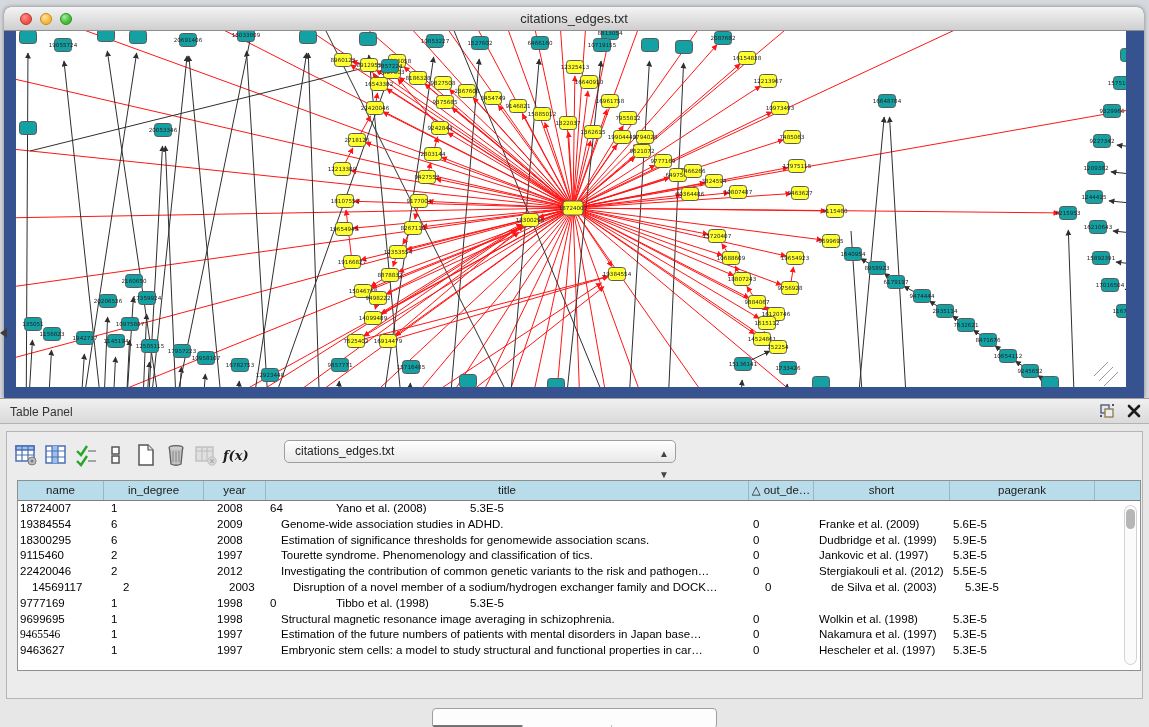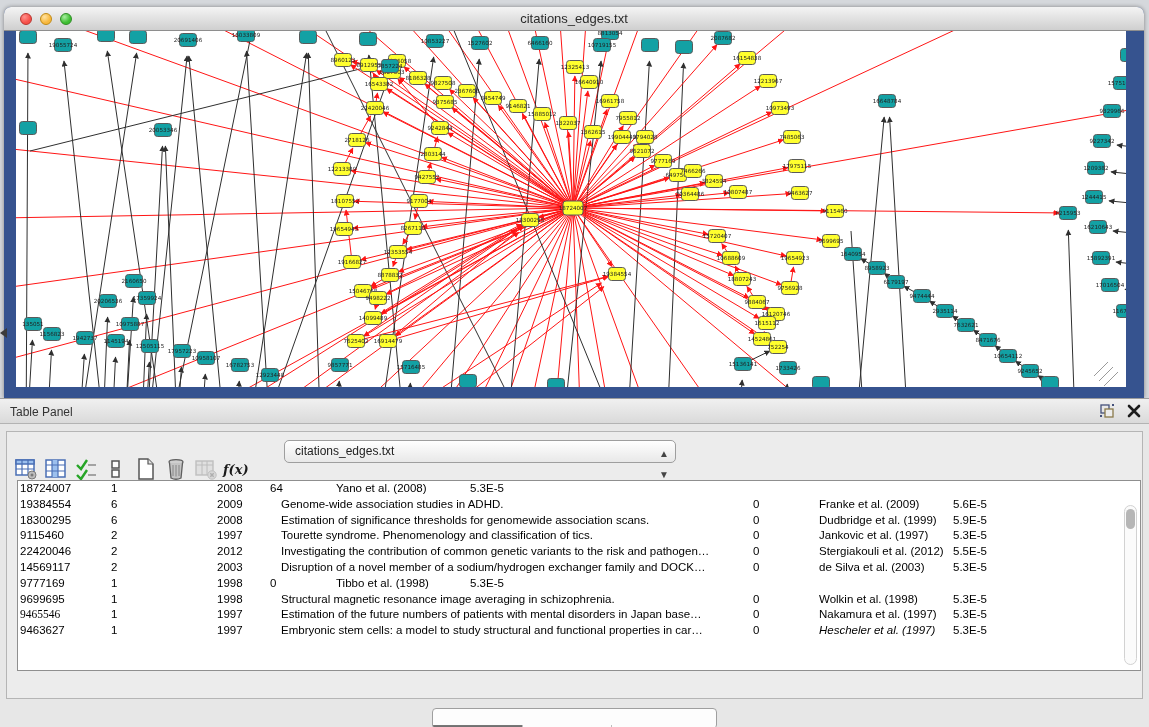--- a/index.html
+++ b/index.html
@@ -31,21 +31,21 @@
 
   
   .table-panel { position:absolute; left:0; top:398px; width:1149px; height:329px; background:#e7e7e7; }
   .panel-header { position:absolute; left:0; top:0; width:100%; height:26px;
     background:linear-gradient(#f0f0f0,#dadada); border-top:1px solid #9d9d9d; border-bottom:1px solid #b3b3b3; }
   .panel-title { position:absolute; left:10px; top:6px; font-size:12px; color:#333; }
   .panel-header-icons { position:absolute; right:8px; top:4px; display:flex; gap:12px; align-items:center; }
   .inner { position:absolute; left:6px; top:33px; width:1137px; height:268px;
     background:#ececec; border:1px solid #b5b5b5; }
 
-  .toolbar { position:absolute; left:4px; top:20px; height:34px; display:flex; align-items:center; }
+  .toolbar { position:absolute; left:4px; top:6px; height:34px; display:flex; align-items:center; }
   .tb-icon { width:30px; height:28px; display:flex; align-items:center; justify-content:center; }
   .dropdown { position:absolute; left:277px; top:8px; width:392px; height:23px;
     background:linear-gradient(#ffffff,#e8e8e8); border:1px solid #9e9e9e; border-radius:5px;
     font-size:12px; color:#222; line-height:21px; padding-left:10px; }
   .dd-arrows { position:absolute; right:7px; top:2px; font-size:10px; color:#444; letter-spacing:-1px; }
 
   .tablebox { position:absolute; left:10px; top:48px; width:1124px; height:191px;
     background:#ffffff; border:1px solid #8f8f8f; overflow:hidden; }
   .thead { display:flex; height:20px; background:#b9dcea; border-bottom:1px solid #7e7e7e; }
   .th { font-size:11.5px; color:#1a1a1a; text-align:center; line-height:19px;
@@ -868,20 +868,29 @@
           <text x="2" y="17" font-family="DejaVu Serif, serif" font-style="italic" font-weight="bold" font-size="13" fill="#1a1a1a">f(x)</text>
         </svg>
       </div>
     </div>
     <div class="dropdown">
       <span>citations_edges.txt</span>
       <span class="dd-arrows">▲<br>▼</span>
     </div>
 
     <div class="tablebox">
+      <div class="thead" id="thead">
+          <div class="th" style="width: 86px;">name</div>
+          <div class="th" style="width: 100px;">in_degree</div>
+          <div class="th" style="width: 62px;">year</div>
+          <div class="th" style="width: 483px;">title</div>
+          <div class="th" style="width: 65px;">△ out_de…</div>
+          <div class="th" style="width: 136px;">short</div>
+          <div class="th" style="width: 145px;">pagerank</div>
+        </div>
       <div id="tbody">
           <div class="tr">
             <div class="td" style="width: 86px; padding-left: 2px;">18724007</div>
             <div class="td" style="width: 100px; padding-left: 7px;">1</div>
             <div class="td" style="width: 62px; padding-left: 13px;">2008</div>
             <div class="td" style="width: 65px; padding-left: 4px;">64</div>
             <div class="td" style="width: 136px; padding-left: 5px;">Yano et al. (2008)</div>
             <div class="td" style="width: 145px; padding-left: 3px;">5.3E-5</div>
           </div>
           <div class="tr">
@@ -914,21 +923,21 @@
           <div class="tr">
             <div class="td" style="width: 86px; padding-left: 2px;">22420046</div>
             <div class="td" style="width: 100px; padding-left: 7px;">2</div>
             <div class="td" style="width: 62px; padding-left: 13px;">2012</div>
             <div class="td" style="width: 483px; padding-left: 15px;">Investigating the contribution of common genetic variants to the risk and pathogen…</div>
             <div class="td" style="width: 65px; padding-left: 4px;">0</div>
             <div class="td" style="width: 136px; padding-left: 5px;">Stergiakouli et al. (2012)</div>
             <div class="td" style="width: 145px; padding-left: 3px;">5.5E-5</div>
           </div>
           <div class="tr">
-            <div class="td" style="width: 86px; padding-left: 2px;">14569117</div>
+            <div class="td" style="width: 86px; padding-left: 2px; margin-left: 12px;">14569117</div>
             <div class="td" style="width: 100px; padding-left: 7px;">2</div>
             <div class="td" style="width: 62px; padding-left: 13px;">2003</div>
             <div class="td" style="width: 483px; padding-left: 15px;">Disruption of a novel member of a sodium/hydrogen exchanger family and DOCK…</div>
             <div class="td" style="width: 65px; padding-left: 4px;">0</div>
             <div class="td" style="width: 136px; padding-left: 5px;">de Silva et al. (2003)</div>
             <div class="td" style="width: 145px; padding-left: 3px;">5.3E-5</div>
           </div>
           <div class="tr">
             <div class="td" style="width: 86px; padding-left: 2px;">9777169</div>
             <div class="td" style="width: 100px; padding-left: 7px;">1</div>
@@ -954,21 +963,21 @@
             <div class="td" style="width: 65px; padding-left: 4px;">0</div>
             <div class="td" style="width: 136px; padding-left: 5px;">Nakamura et al. (1997)</div>
             <div class="td" style="width: 145px; padding-left: 3px;">5.3E-5</div>
           </div>
           <div class="tr">
             <div class="td" style="width: 86px; padding-left: 2px;">9463627</div>
             <div class="td" style="width: 100px; padding-left: 7px;">1</div>
             <div class="td" style="width: 62px; padding-left: 13px;">1997</div>
             <div class="td" style="width: 483px; padding-left: 15px;">Embryonic stem cells: a model to study structural and functional properties in car…</div>
             <div class="td" style="width: 65px; padding-left: 4px;">0</div>
-            <div class="td" style="width: 136px; padding-left: 5px; font-style: italic;">Hescheler et al. (1997)</div>
+            <div class="td" style="width: 136px; padding-left: 5px;">Hescheler et al. (1997)</div>
             <div class="td" style="width: 145px; padding-left: 3px;">5.3E-5</div>
           </div>
         </div>
       <div class="vscroll">
         <div class="vthumb"></div>
       </div>
     </div>
 
     <div class="tabs">
       <div class="seg" id="segtabs">

